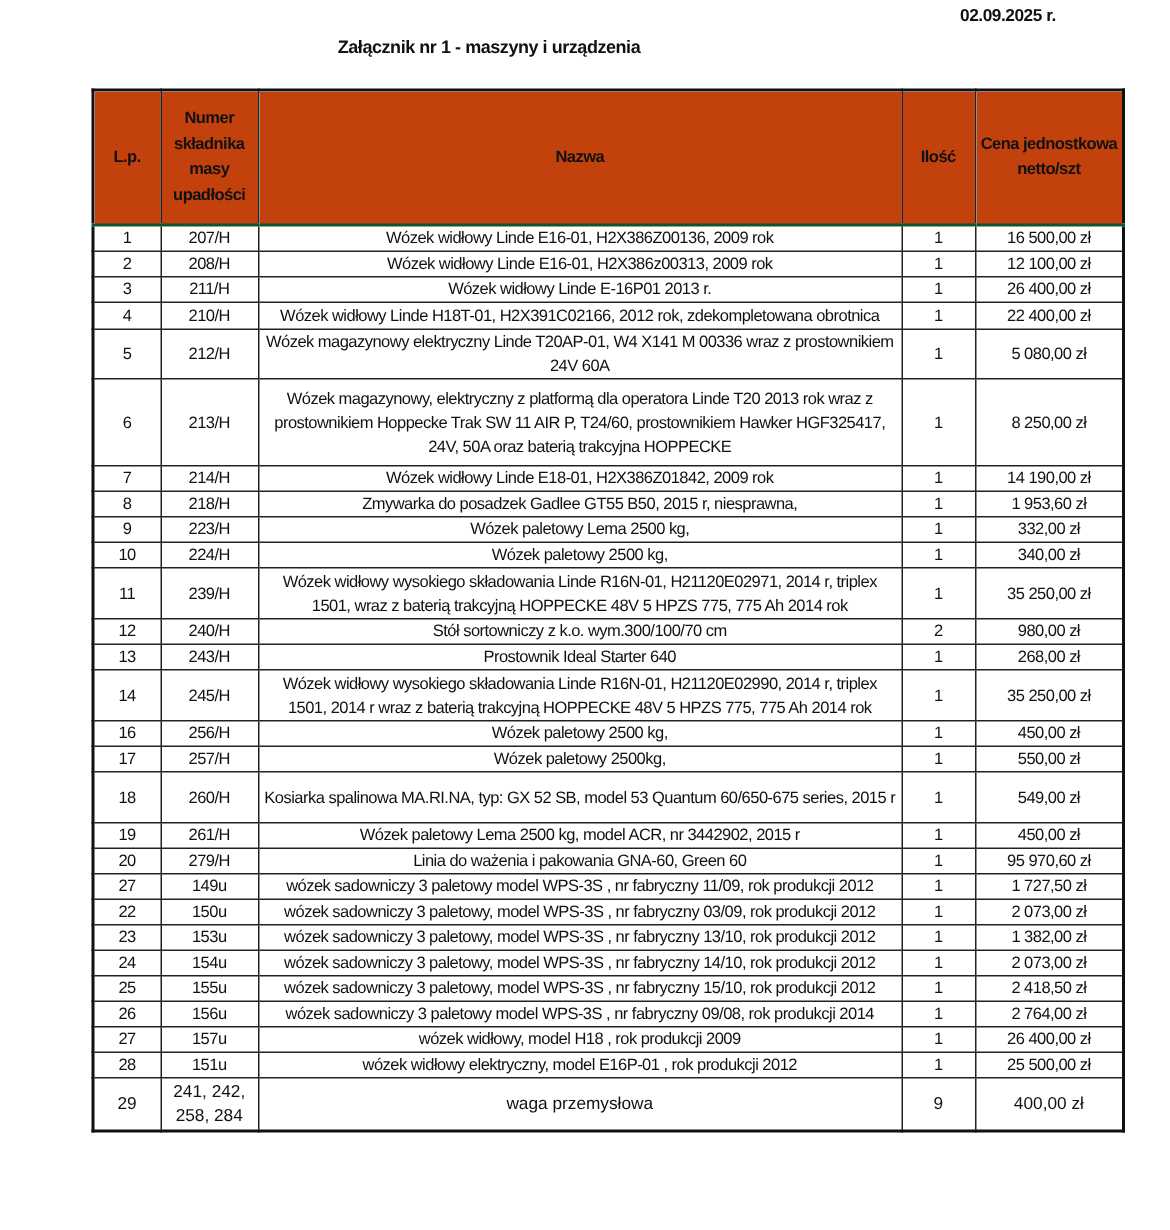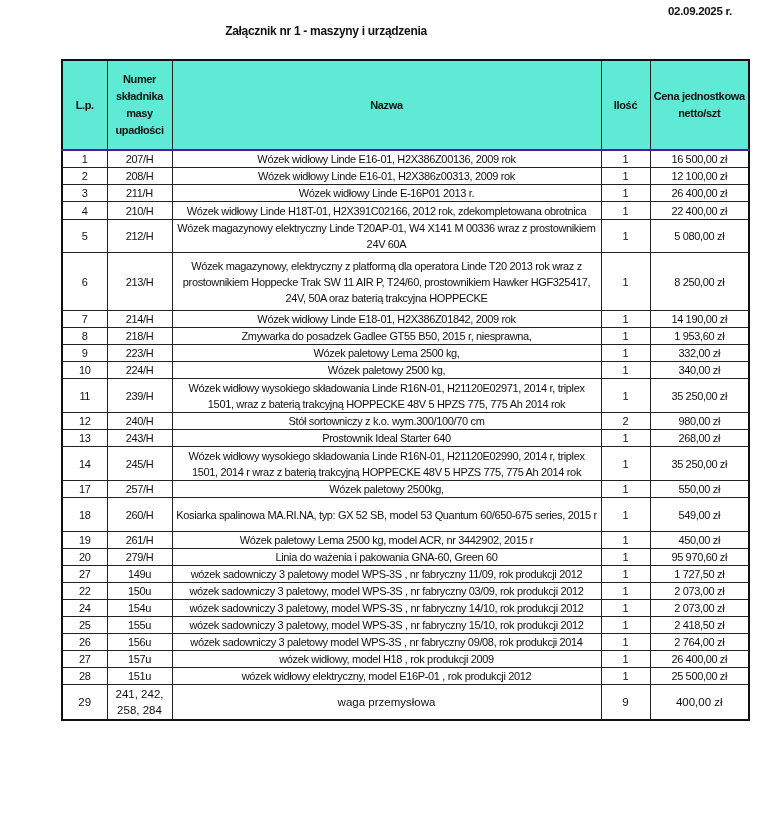--- a/index.html
+++ b/index.html
@@ -1,40 +1,40 @@
 <!DOCTYPE html>
 <html><head>
 <meta charset="utf-8">
 <style>
   html, body { margin: 0; padding: 0; background: #ffffff; }
   body {
     width: 780px; height: 820px; position: relative; overflow: hidden;
     font-family: "Liberation Sans", sans-serif; color: #111;
   }
   .date {
-    position: absolute; left: 668px; top: 5px;
+    position: absolute; left: 640px; top: 5px;
     font-size: 11.5px; font-weight: bold; letter-spacing: -0.3px;
   }
   .title {
     position: absolute; left: 0; width: 652px; top: 24px; text-align: center;
     font-size: 12px; font-weight: bold; letter-spacing: -0.3px;
   }
   table.grid {
     position: absolute; left: 61px; top: 59px;
     border-collapse: collapse; table-layout: fixed;
     border: 2px solid #111;
     font-size: 11px; letter-spacing: -0.35px;
   }
   table.grid th, table.grid td {
     border: 1px solid #222; padding: 0 2px; text-align: center; vertical-align: middle;
     line-height: 16px; overflow: hidden;
   }
   table.grid thead th {
-    background: #5eead4; font-weight: bold; line-height: 17px;
-    border-bottom: 2px solid #4c1d95;
+    background: #c2410c; font-weight: bold; line-height: 17px;
+    border-bottom: 2px solid #14532d;
   }
   td.price { text-align: right; padding-right: 26px; }
   td.name { line-height: 16px; }
   td.calibri { font-size: 11.5px; letter-spacing: 0; }
 </style>
 </head>
 <body>
 
 <div class="date">02.09.2025 r.</div>
 <div class="title">Załącznik nr 1 - maszyny i urządzenia</div>
@@ -149,20 +149,27 @@
     <td class="price">268,00 zł</td>
   </tr>
       <tr style="height: 34px;">
     <td>14</td>
     <td>245/H</td>
     <td class="name">Wózek widłowy wysokiego składowania Linde R16N-01, H21120E02990, 2014 r, triplex 1501, 2014 r wraz z baterią trakcyjną HOPPECKE  48V 5 HPZS 775, 775 Ah  2014 rok</td>
     <td>1</td>
     <td class="price">35 250,00 zł</td>
   </tr>
       <tr style="height: 17px;">
+    <td>16</td>
+    <td>256/H</td>
+    <td class="name">Wózek paletowy 2500 kg,</td>
+    <td>1</td>
+    <td class="price">450,00 zł</td>
+  </tr>
+      <tr style="height: 17px;">
     <td>17</td>
     <td>257/H</td>
     <td class="name">Wózek paletowy 2500kg,</td>
     <td>1</td>
     <td class="price">550,00 zł</td>
   </tr>
       <tr style="height: 34px;">
     <td>18</td>
     <td>260/H</td>
     <td class="name">Kosiarka spalinowa MA.RI.NA, typ: GX 52 SB, model 53 Quantum 60/650-675 series, 2015 r</td>
@@ -189,20 +196,27 @@
     <td class="name">wózek sadowniczy 3 paletowy model WPS-3S , nr fabryczny 11/09, rok produkcji 2012</td>
     <td>1</td>
     <td class="price">1 727,50 zł</td>
   </tr>
       <tr style="height: 17px;">
     <td>22</td>
     <td>150u</td>
     <td class="name">wózek sadowniczy 3 paletowy, model WPS-3S , nr fabryczny 03/09, rok produkcji 2012</td>
     <td>1</td>
     <td class="price">2 073,00 zł</td>
+  </tr>
+      <tr style="height: 17px;">
+    <td>23</td>
+    <td>153u</td>
+    <td class="name">wózek sadowniczy 3 paletowy, model WPS-3S , nr fabryczny 13/10, rok produkcji 2012</td>
+    <td>1</td>
+    <td class="price">1 382,00 zł</td>
   </tr>
       <tr style="height: 17px;">
     <td>24</td>
     <td>154u</td>
     <td class="name">wózek sadowniczy 3 paletowy, model WPS-3S , nr fabryczny 14/10, rok produkcji 2012</td>
     <td>1</td>
     <td class="price">2 073,00 zł</td>
   </tr>
       <tr style="height: 17px;">
     <td>25</td>

